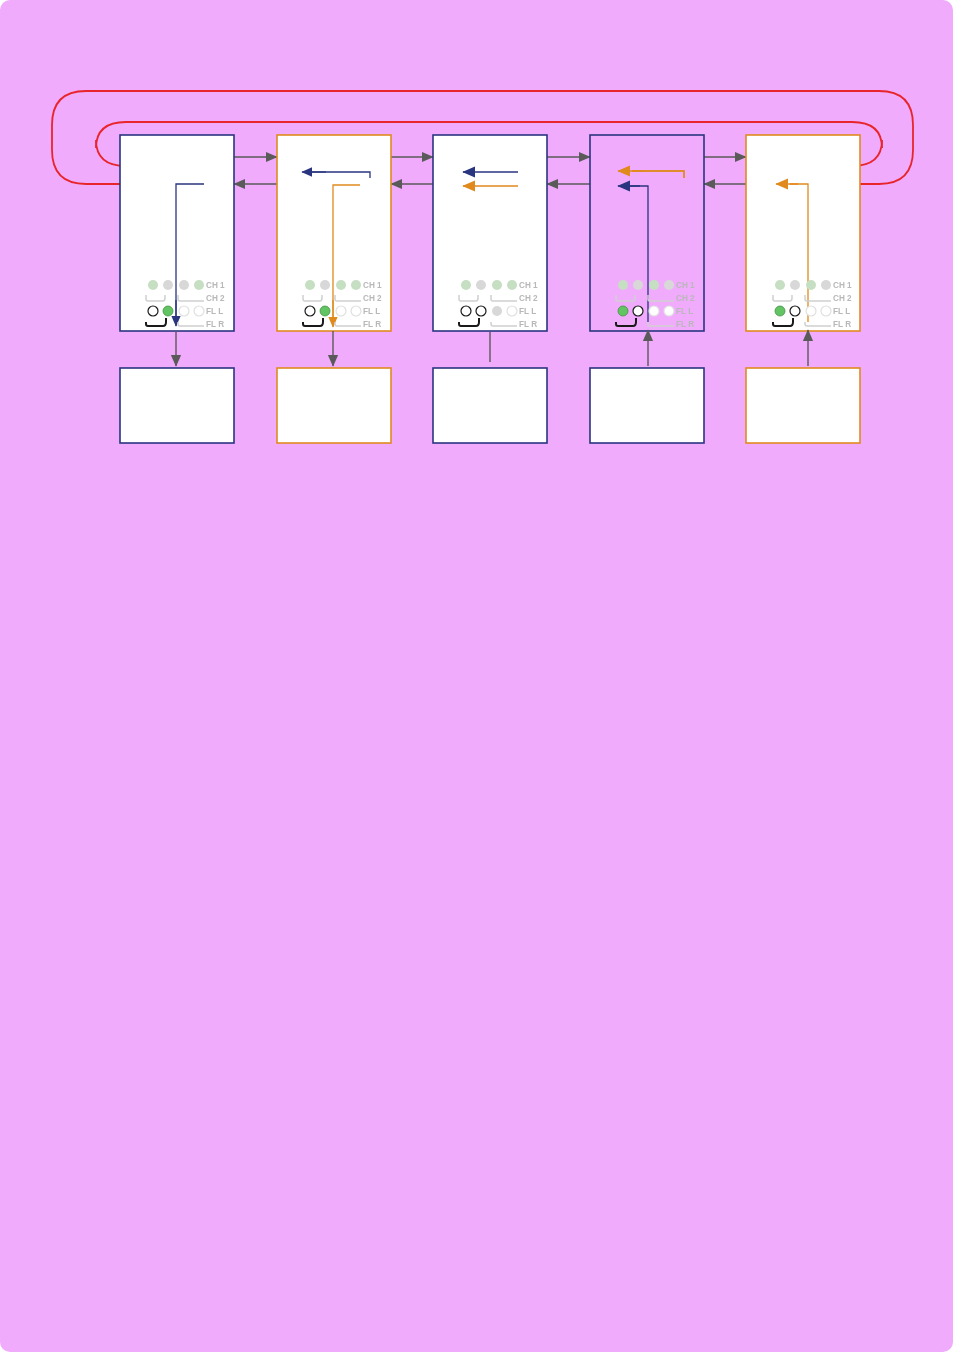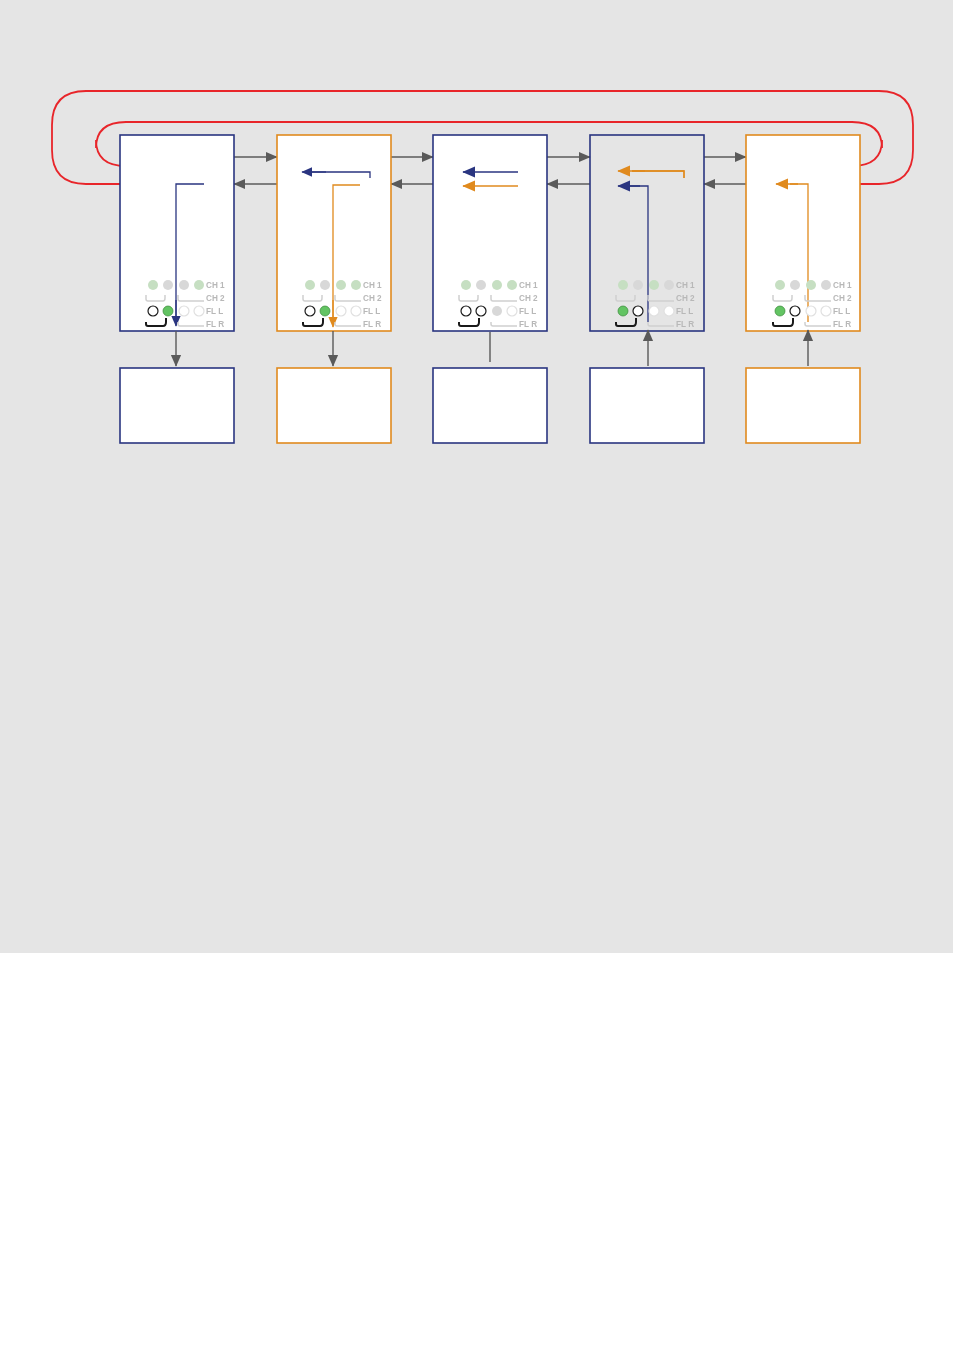--- a/index.html
+++ b/index.html
@@ -6,23 +6,24 @@
     margin: 0;
     padding: 0;
     background: #ffffff;
   }
   body {
     font-family: "Liberation Sans", sans-serif;
   }
   #canvas {
     position: relative;
     width: 953px;
-    height: 953px;
-    background: #e5e5e5;
+    height: 1352px;
+    background: #f0abfc;
     overflow: hidden;
+    border-radius: 10px;
   }
   #diagram-svg {
     position: absolute;
     left: 0;
     top: 0;
     width: 953px;
     height: 1352px;
   }
   .led-label {
     font-family: "Liberation Sans", sans-serif;

